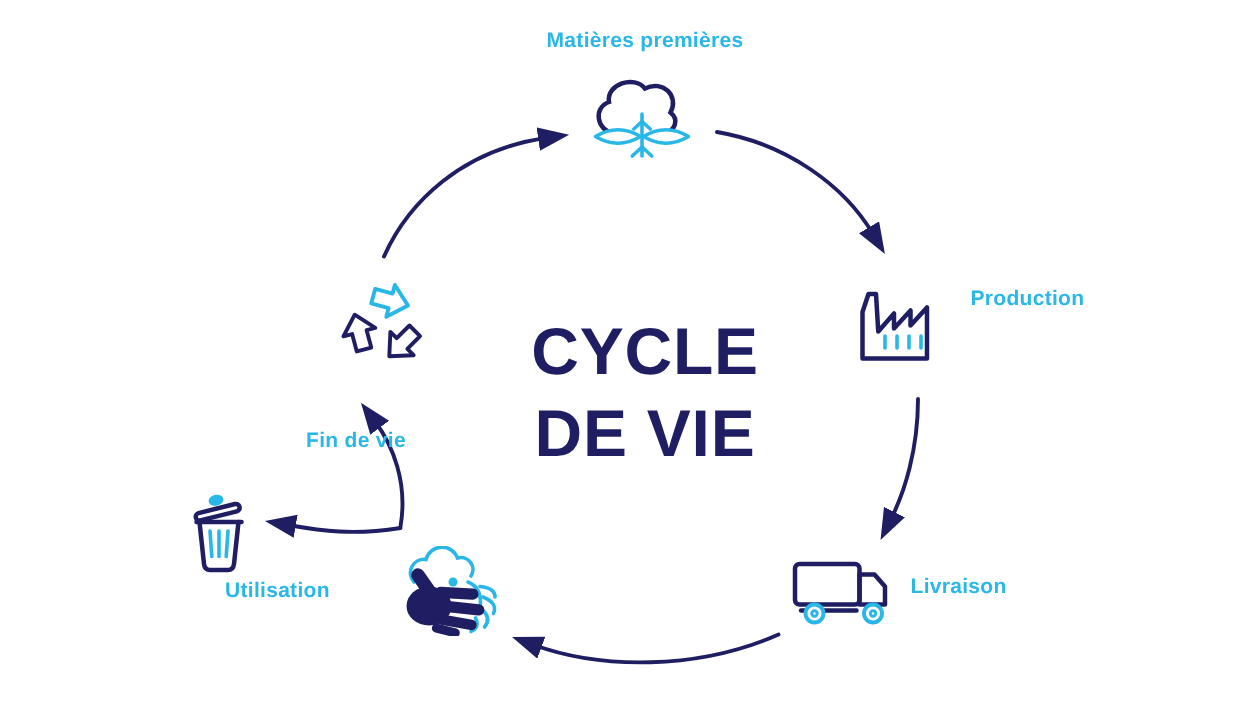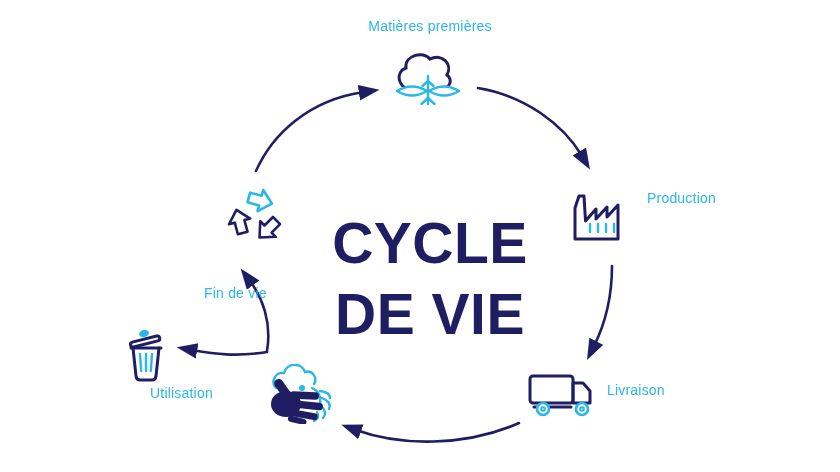--- a/index.html
+++ b/index.html
@@ -4,25 +4,25 @@
 <style>
   html,body{margin:0;padding:0;}
   body{
     width:840px;height:472px;background:#ffffff;
     font-family:"Liberation Sans","DejaVu Sans",sans-serif;
     position:relative;overflow:hidden;
   }
   .stage{position:absolute;left:0;top:0;width:840px;height:472px;}
   .abs{position:absolute;}
   .step-label{
-    color:#29b7e8;font-weight:normal;font-size:14px;letter-spacing:.2px;
+    color:#29b7e8;font-weight:bold;font-size:14px;letter-spacing:.2px;
     white-space:nowrap;
   }
   .title{
-    color:#1f1e63;font-weight:bold;font-size:57px;line-height:1.24;
+    color:#1f1e63;font-weight:bold;font-size:44px;line-height:1.24;
     letter-spacing:.5px;text-align:center;
   }
   svg{display:block;}
   .arrows{position:absolute;left:0;top:0;pointer-events:none;}
 </style>
 </head>
 <body>
 
 <div class="stage">
 

